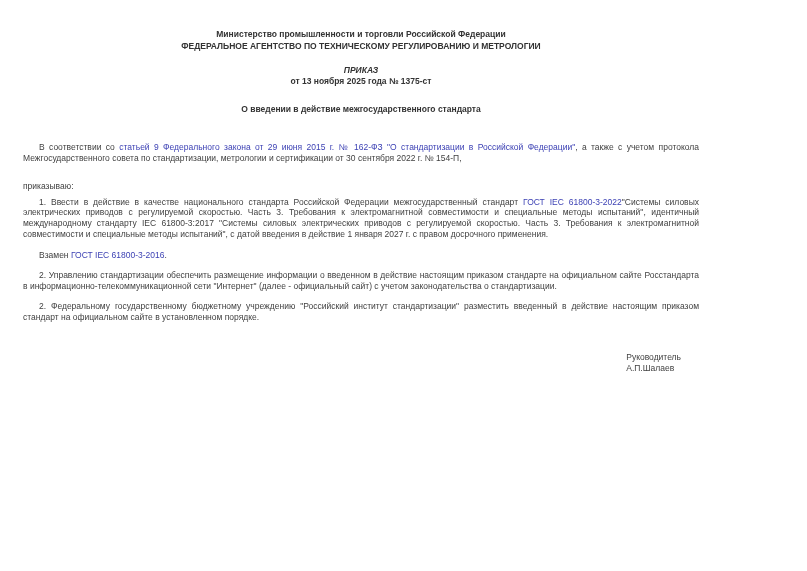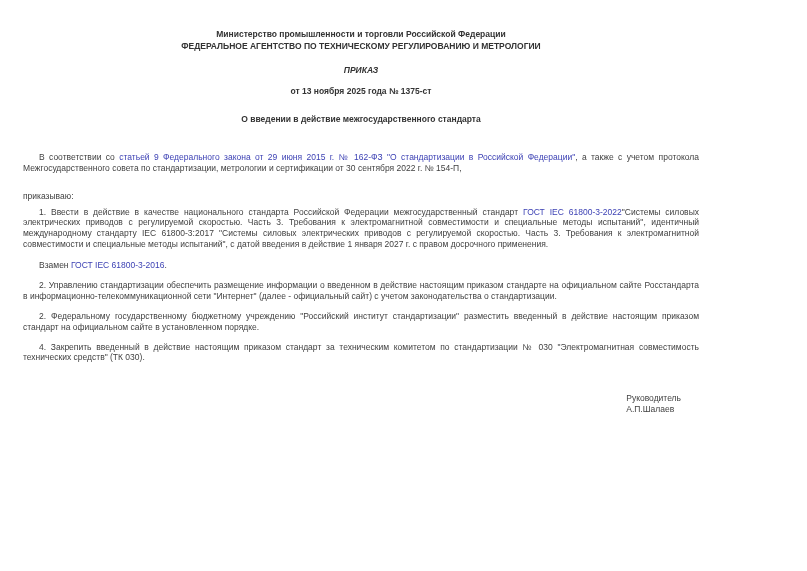--- a/index.html
+++ b/index.html
@@ -29,21 +29,21 @@
     color: #333333;
   }
   .center-line {
     text-align: center;
     font-weight: bold;
     font-size: 8.5px;
     line-height: 11px;
     color: #333333;
   }
   .doc-type    { margin-top: 13px; font-style: italic; }
-  .doc-date    { margin-top: 10px; }
+  .doc-date    { }
   .doc-subject { margin-top: 17px; }
   .para {
     font-size: 8.5px;
     line-height: 10.6px;
     margin: 0;
     text-align: justify;
   }
   .indent { text-indent: 16px; }
   .preamble   { margin-top: 27px; }
   .order-word { margin-top: 18px; text-align: left; }
@@ -88,21 +88,20 @@
   <p class="para order-word">приказываю:</p>
 
   <p class="para indent item-1"><span>1. Ввести в действие в качестве национального стандарта Российской Федерации межгосударственный стандарт </span><a class="doc-link">ГОСТ IEC 61800-3-2022</a><span>"Системы силовых электрических приводов с регулируемой скоростью. Часть 3. Требования к электромагнитной совместимости и специальные методы испытаний", идентичный международному стандарту IEC 61800-3:2017 "Системы силовых электрических приводов с регулируемой скоростью. Часть 3. Требования к электромагнитной совместимости и специальные методы испытаний", с датой введения в действие 1 января 2027 г. с правом досрочного применения.</span></p>
 
   <p class="para indent replaced"><span>Взамен </span><a class="doc-link">ГОСТ IEC 61800-3-2016</a><span>.</span></p>
 
   <p class="para indent item-2">2. Управлению стандартизации обеспечить размещение информации о введенном в действие настоящим приказом стандарте на официальном сайте Росстандарта в информационно-телекоммуникационной сети "Интернет" (далее - официальный сайт) с учетом законодательства о стандартизации.</p>
 
   <p class="para indent item-3">2. Федеральному государственному бюджетному учреждению "Российский институт стандартизации" разместить введенный в действие настоящим приказом стандарт на официальном сайте в установленном порядке.</p>
 
-  <p class="para indent item-4">4. Закрепить введенный в действие настоящим приказом стандарт за техническим комитетом по стандартизации № 030 "Электромагнитная совместимость технических средств" (ТК 030).</p>
 
   <div class="signature">
     <div class="sig-inner">
       <div>Руководитель</div>
       <div>А.П.Шалаев</div>
     </div>
   </div>
 
 </div>
 

